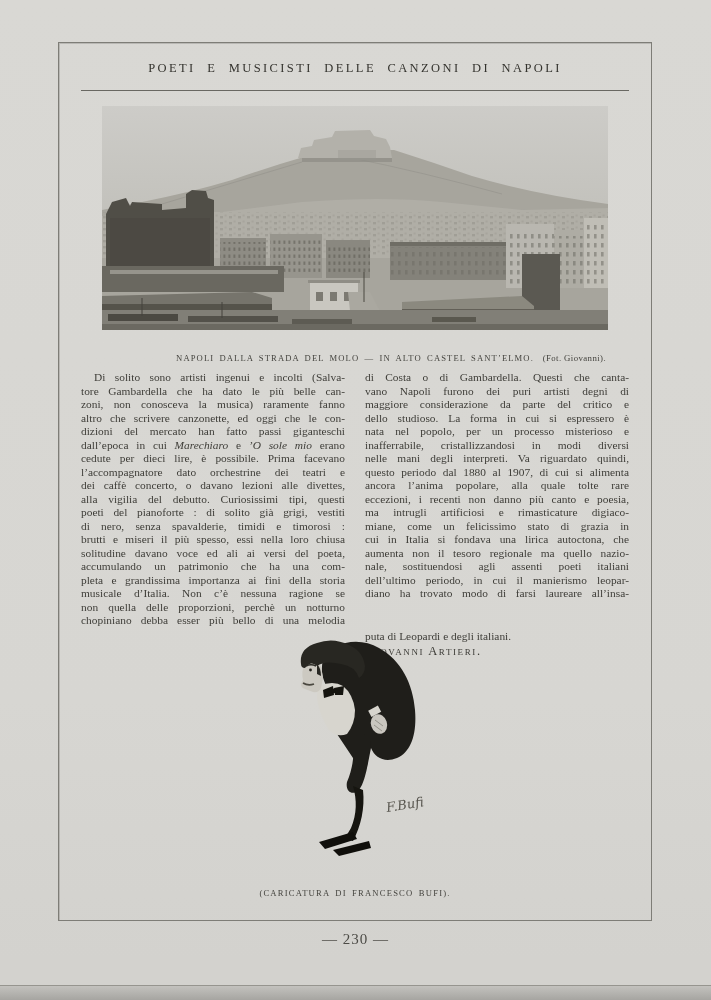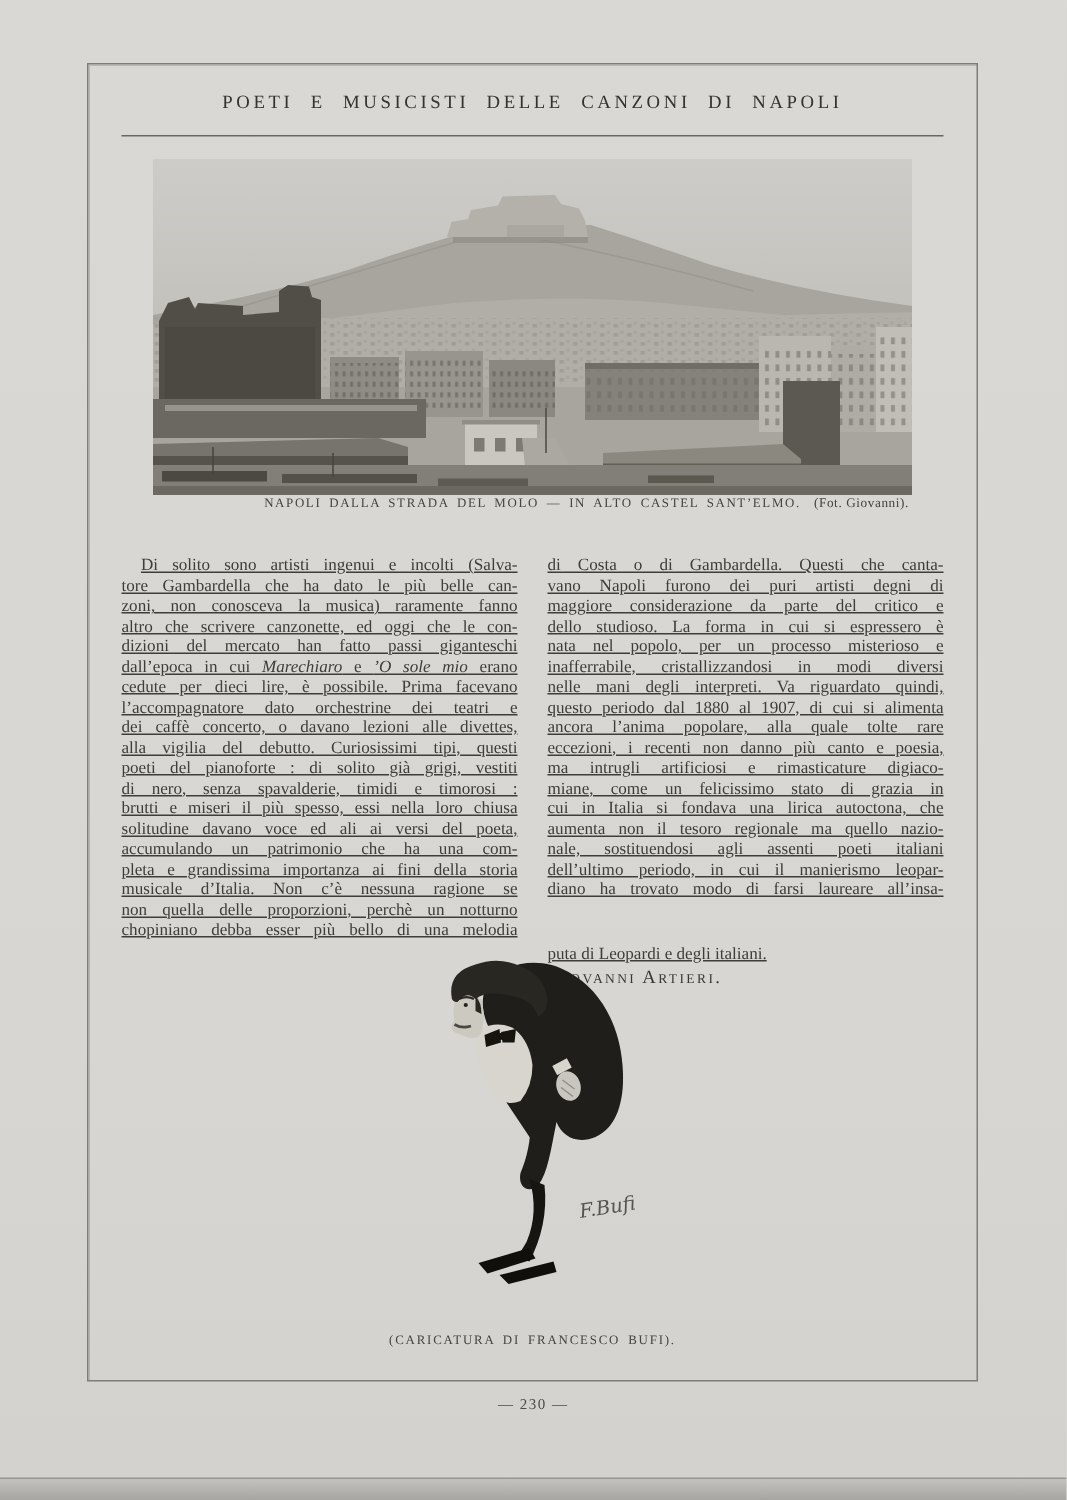--- a/index.html
+++ b/index.html
@@ -17,48 +17,48 @@
     box-shadow:inset 1px 1px 0 rgba(90,89,84,.25);
   }
   .title{
     position:absolute;top:18px;left:0;width:100%;margin:0;
     text-align:center;font-size:12.5px;font-weight:normal;
     letter-spacing:2.4px;word-spacing:6px;color:#34332e;
   }
   .title-rule{position:absolute;top:47px;left:22px;width:548px;height:1px;background:#696862;}
   .photo-fig{position:absolute;top:63px;left:43px;width:506px;margin:0;}
   .photo{display:block;width:506px;height:224px;background:#c6c5c1;}
-  .photo-caption-row{position:relative;width:100%;height:14px;margin-top:0;}
+  .photo-caption-row{position:relative;width:100%;height:14px;margin-top:23px;}
   .photo-caption{
     position:absolute;left:50%;transform:translateX(-50%);white-space:nowrap;
     font-size:8.6px;letter-spacing:1.1px;word-spacing:2px;color:#45443f;
   }
   .photo-credit{position:absolute;right:2px;top:0;font-size:8.8px;letter-spacing:.4px;color:#45443f;}
   .columns{position:absolute;top:328px;left:22px;width:548px;height:258px;color:#3e3d38;}
   .col{position:absolute;top:0;width:264px;font-size:11.4px;line-height:13.5px;}
   .col-left{left:0;}
   .col-right{right:0;}
-  .tline{text-align:justify;text-align-last:justify;white-space:nowrap;text-decoration:underline;}
+  .tline{text-align:justify;text-align-last:justify;white-space:nowrap;}
   .col-left .tline:first-child{text-indent:13px;}
   .col-right .col-lines .tline:last-child{text-align-last:left;margin-top:29px;}
   .signature{
     margin-top:2px;padding-right:6px;
     font-variant:small-caps;font-size:12.5px;letter-spacing:1.6px;color:#3a3934;
   }
   .caric-fig{position:absolute;top:597px;left:calc(50% - 80px);width:180px;height:228px;margin:0;}
   .caric-fig svg{display:block;width:180px;height:228px;}
   .caric-caption1,.caric-caption2{
     position:absolute;left:0;width:100%;text-align:center;
     font-size:8.6px;letter-spacing:1.2px;word-spacing:2px;color:#45443f;white-space:nowrap;
   }
   .caric-caption1{top:830px;}
   .caric-caption2{top:845px;}
   .page-number{
     position:absolute;top:931px;left:0;width:711px;text-align:center;
-    font-size:10px;letter-spacing:1px;color:#4c4b46;
+    font-size:15px;letter-spacing:1px;color:#4c4b46;
   }
 </style>
 </head>
 <body>
 
 <div class="scan">
 
   <div class="frame">
 
     <h1 class="title">POETI E MUSICISTI DELLE CANZONI DI NAPOLI</h1>

